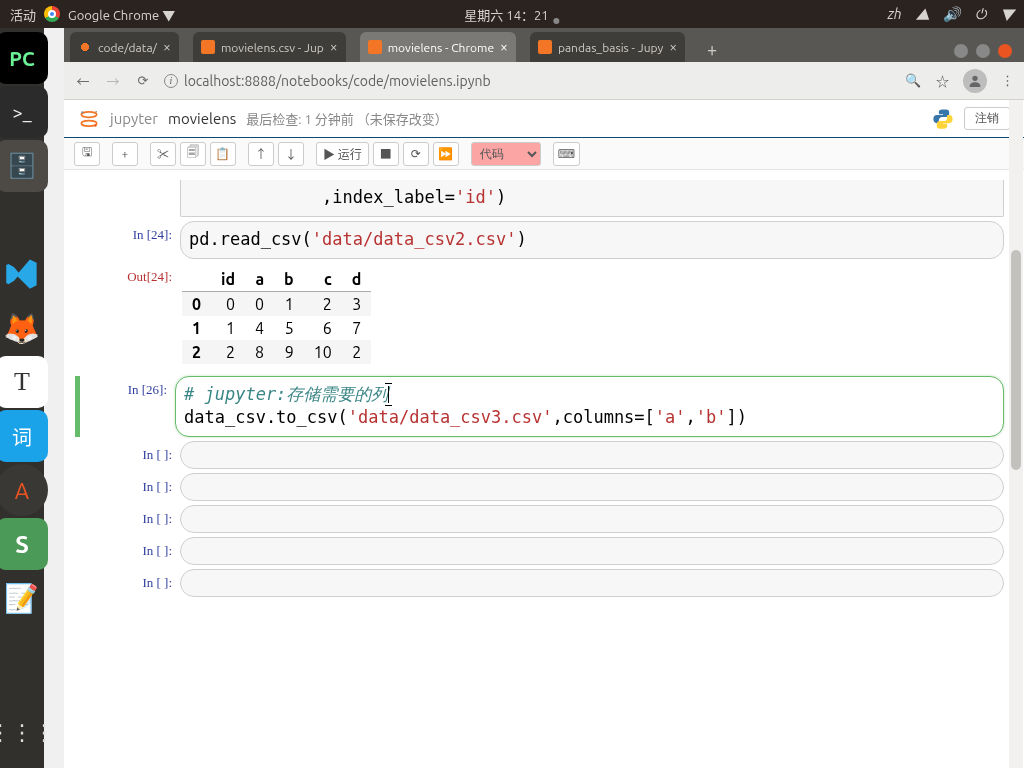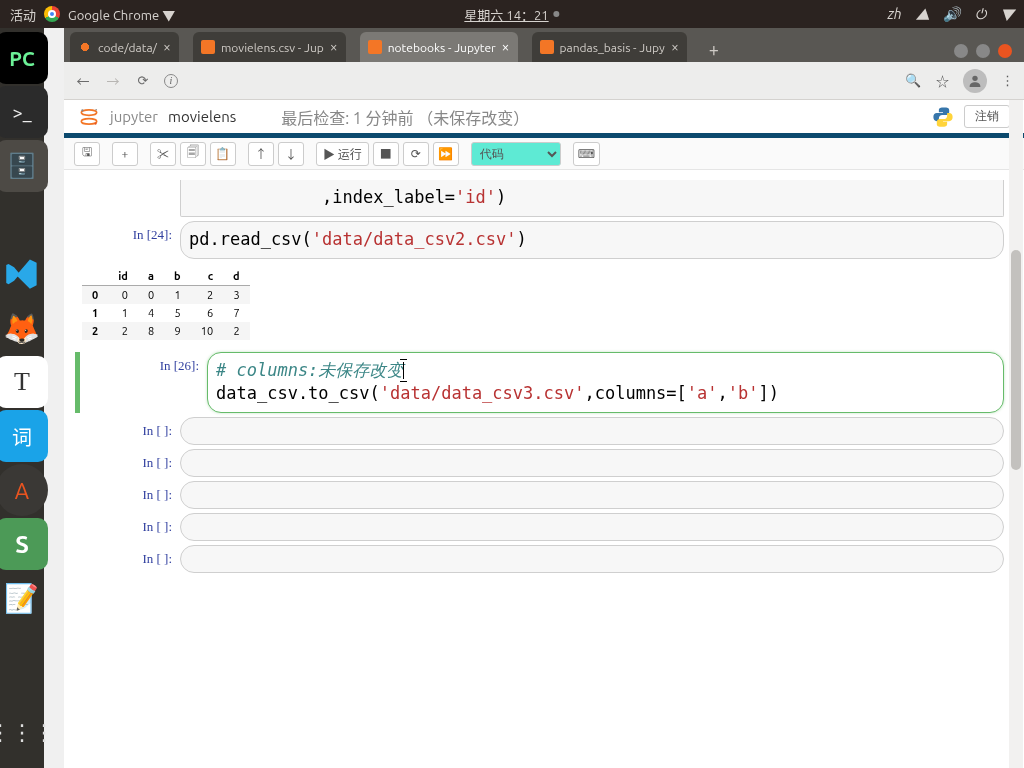--- a/index.html
+++ b/index.html
@@ -3,21 +3,21 @@
 <meta charset="utf-8">
 <style>
 * { box-sizing: border-box; margin: 0; padding: 0; }
 body { font-family: "Ubuntu", "Noto Sans CJK SC", sans-serif; font-size: 13px; background: #f0f0f0; overflow: hidden; width: 1024px; height: 768px; position: relative; }
 
 
 .sysbar { height: 28px; background: #2b2320; color: #d7d3cf; display: flex; align-items: center; padding: 0 10px; font-size: 13px; }
 .sysbar .left { display: flex; align-items: center; gap: 8px; }
 .sysbar .chrome-logo { width: 16px; height: 16px; border-radius: 50%; background: conic-gradient(#ea4335 0 120deg,#34a853 120deg 240deg,#fbbc05 240deg 360deg); position: relative; }
 .sysbar .chrome-logo::after { content:""; position:absolute; inset:4px; border-radius:50%; background:#4285f4; border:2px solid #fff;}
-.sysbar .center { position:absolute; left:50%; transform:translateX(-50%); display:flex; align-items:center; gap:5px;text-decoration:underline; }
+.sysbar .center { position:absolute; left:50%; transform:translateX(-50%); display:flex; align-items:flex-end; gap:5px; }
 .sysbar .dot { width:6px;height:6px;border-radius:50%;background:#888; }
 .sysbar .right { margin-left:auto; display:flex; gap:14px; align-items:center; }
 .sysbar .right span { font-size:14px;font-style:italic; }
 
 
 .launcher { position:absolute; left:0; top:28px; bottom:0; width:44px; background:#32302c; display:flex; flex-direction:column; align-items:center; padding-top:4px; gap:2px; }
 .launcher .tile { width:52px; height:52px; border-radius:10px; display:flex; align-items:center; justify-content:center; font-size:28px; color:#ddd; position:relative; }
 .launcher .tile.active::before { content:""; position:absolute; left:-6px; top:20px; width:6px; height:6px; background:#e95420; border-radius:50%; box-shadow:0 0 0 2px rgba(233,84,32,.3);}
 .launcher .tile svg { width:36px; height:36px; }
 .launcher .grid9 { margin-top:auto; margin-bottom:10px; font-size:22px; }
@@ -37,59 +37,59 @@
 .addrbar { height:38px; background:#ededec; border-bottom:1px solid #d4d2cf; display:flex; align-items:center; padding:0 10px; gap:12px; }
 .navbtn { width:18px; height:18px; color:#6b6b6b; display:flex; align-items:center; justify-content:center; }
 .navbtn.disabled { color:#b8b6b3; }
 .url { flex:1; display:flex; align-items:center; gap:6px; color:#606060; font-size:14px; }
 .url .info { width:14px;height:14px;border:1px solid #888;border-radius:50%;display:flex;align-items:center;justify-content:center;font-size:10px;font-family:Georgia,serif;font-style:italic;}
 .addrbar .right { display:flex; gap:14px; align-items:center; color:#5a5a5a; }
 .avatar { width:24px;height:24px;border-radius:50%;background:#bdbdbd;display:flex;align-items:center;justify-content:center; }
 
 
 .jupyter { flex:1; background:#fff; position:relative; display:flex; flex-direction:column; }
-.jp-header { height:38px; display:flex; align-items:center; padding:0 14px; gap:10px; border-bottom:5px solid #0c4a6e; }
+.jp-header { height:38px; display:flex; align-items:center; padding:0 14px; gap:10px; border-bottom:1px solid #0c4a6e; }
 .jp-logo { width:22px; height:22px; }
 .jp-title { font-size:15px; color:#333; }
-.jp-meta { font-size:16px; color:#888;margin-left:35px; }
+.jp-meta { font-size:13px; color:#888; }
 .jp-header .spacer { flex:1; }
 .py-mark { width:22px;height:22px; }
 .logout { border:1px solid #ccc; border-radius:3px; padding:2px 10px; font-size:12px; background:#fff; color:#555;}
 
 .jp-menu { height:30px; display:flex; align-items:center; padding:0 14px; gap:18px; font-size:13px; color:#555; border-bottom:1px solid #e5e5e5; }
 .jp-menu .spacer { flex:1; }
 .trusted { font-size:11px; color:#888; border:1px solid #ddd; border-radius:2px; padding:1px 6px;}
 .pencil { font-size:12px; color:#666; }
 .kernel { font-size:12px; color:#666; display:flex; align-items:center; gap:6px;}
 .kernel .circ { width:12px;height:12px;border:1px solid #888;border-radius:50%; }
 
 .jp-toolbar { height:32px; display:flex; align-items:center; padding:0 10px; gap:4px; border-bottom:1px solid #e5e5e5; background:#fafafa; }
 .tbtn { height:24px; min-width:26px; border:1px solid #ccc; border-radius:3px; background:#fff; display:flex; align-items:center; justify-content:center; font-size:12px; color:#555; padding:0 4px; }
 .tsep { width:4px; }
 .run { padding:0 6px; }
-.celltype { height:24px; width:90px; border:1px solid #ccc; border-radius:3px; background:#5eead4; font-size:12px; padding:0 4px; color:#555; }
+.celltype { height:24px; width:70px; border:1px solid #ccc; border-radius:3px; background:#fca5a5; font-size:12px; padding:0 4px; color:#555; }
 
 
 .nb-body { flex:1; overflow:auto; padding:6px 6px 40px; background:#fff; position:relative; }
 .cell { display:flex; margin:4px 14px 4px 10px; }
 .prompt { width:100px; text-align:right; padding:6px 8px 0 0; font-family:Liberation Serif, serif; font-size:13px; color:#303F9F; flex-shrink:0;}
 .prompt.out { color:#b83232; }
 .cellbody { flex:1; }
 .codebox { border:1px solid #cfcfcf; border-radius:14px; background:#f7f7f7; padding:6px 8px; font-family:Menlo,Consolas,monospace; font-size:17px; line-height:1.4; color:#000; white-space:pre; overflow:hidden; }
 .cell.selected { border-left:5px solid #42A5F5; margin-left:5px; }
-.cell.selected .prompt { width:95px;margin-left:32px; }
+.cell.selected .prompt { width:95px; }
 .cell.selected.editmode { border-left-color:#66BB6A; }
 .cell.selected .codebox { border-color:#9e9e9e; }
 .cell.selected.editmode .codebox { background:#fff; border-color:#66BB6A; box-shadow:0 0 3px rgba(102,187,106,.4);}
 .empty .codebox { min-height:28px; }
 .py-str { color:#b83232; }
 .py-comment { color:#3b8686; font-style:italic; }
 
 
-.dftbl { border-collapse:collapse; font-size:11px; margin:4px 0 8px 2px; }
+.dftbl { border-collapse:collapse; font-size:16px; margin:4px 0 8px 2px; }
 .dftbl th,.dftbl td { padding:3px 10px; text-align:right; }
 .dftbl thead th { border-bottom:1px solid #aaa; font-weight:bold; }
 .dftbl tbody th { border-right:0; font-weight:bold; }
 .dftbl tbody tr:nth-child(odd) { background:#f5f5f5; }
 .dftbl tbody tr:last-child td, .dftbl tbody tr:last-child th { }
 .dftbl thead tr { border-bottom:1px solid #000; }
 .dftbl tbody { border-top:1px solid #333; }
 
 .scroll-right { position:absolute; right:1px; top:0; bottom:0; width:14px; background:#f2f1f0; }
 .scroll-thumb { position:absolute; right:2px; top:150px; width:10px; height:220px; background:#c3c1be; border-radius:5px; }
@@ -169,21 +169,21 @@
       <span>code/data/</span>
       <span class="close">×</span>
     </div>
     <div class="tab">
       <span class="favicon" style="background:#f37626;border-radius:2px;"></span>
       <span>movielens.csv - Jup</span>
       <span class="close">×</span>
     </div>
     <div class="tab active">
       <span class="favicon" style="background:#f37626;border-radius:2px;"></span>
-      <span>notebooks - Jupyter</span>
+      <span>movielens - Chrome</span>
       <span class="close">×</span>
     </div>
     <div class="tab">
       <span class="favicon" style="background:#f37626;border-radius:2px;"></span>
       <span>pandas_basis - Jupy</span>
       <span class="close">×</span>
     </div>
     <div class="newtab">+</div>
     <div class="winbtns">
       <div class="wb-min"></div>
@@ -191,20 +191,21 @@
       <div class="wb-close"></div>
     </div>
   </div>
 
   <div class="addrbar">
     <div class="navbtn">←</div>
     <div class="navbtn disabled">→</div>
     <div class="navbtn">⟳</div>
     <div class="url">
       <span class="info">i</span>
+      <span>localhost:8888/notebooks/code/movielens.ipynb</span>
     </div>
     <div class="right">
       <span>🔍</span>
       <span>☆</span>
       <span class="avatar">
           <svg width="16" height="16" viewBox="0 0 24 24" fill="#666">
             <circle cx="12" cy="8" r="4"></circle>
             <path d="M4 20c0-4 4-6 8-6s8 2 8 6v1H4z"></path>
           </svg>
         </span>
@@ -265,20 +266,21 @@
       </div>
 
       <div class="cell">
         <div class="prompt">In [24]:</div>
         <div class="cellbody">
           <div class="codebox"><span>pd.read_csv(</span><span class="py-str">'data/data_csv2.csv'</span><span>)</span></div>
         </div>
       </div>
 
       <div class="cell" style="margin-top:0;">
+        <div class="prompt out">Out[24]:</div>
         <div class="cellbody">
           <table class="dftbl">
             <thead>
                 <tr>
                   <th></th>
                   <th>id</th>
                   <th>a</th>
                   <th>b</th>
                   <th>c</th>
                   <th>d</th>
@@ -310,21 +312,21 @@
                   <td>2</td>
                 </tr>
             </tbody>
           </table>
         </div>
       </div>
 
       <div class="cell selected editmode">
         <div class="prompt">In [26]:</div>
         <div class="cellbody">
-          <div class="codebox"><span class="py-comment"># columns:未保存改变</span><span class="cursor-caret"></span>
+          <div class="codebox"><span class="py-comment"># jupyter:存储需要的列</span><span class="cursor-caret"></span>
 <span>data_csv.to_csv(</span><span class="py-str">'data/data_csv3.csv'</span><span>,columns=[</span><span class="py-str">'a'</span><span>,</span><span class="py-str">'b'</span><span>])</span></div>
         </div>
       </div>
 
       <div class="cell empty">
         <div class="prompt">In [ ]:</div>
         <div class="cellbody">
             <div class="codebox"></div>
           </div>
       </div>

